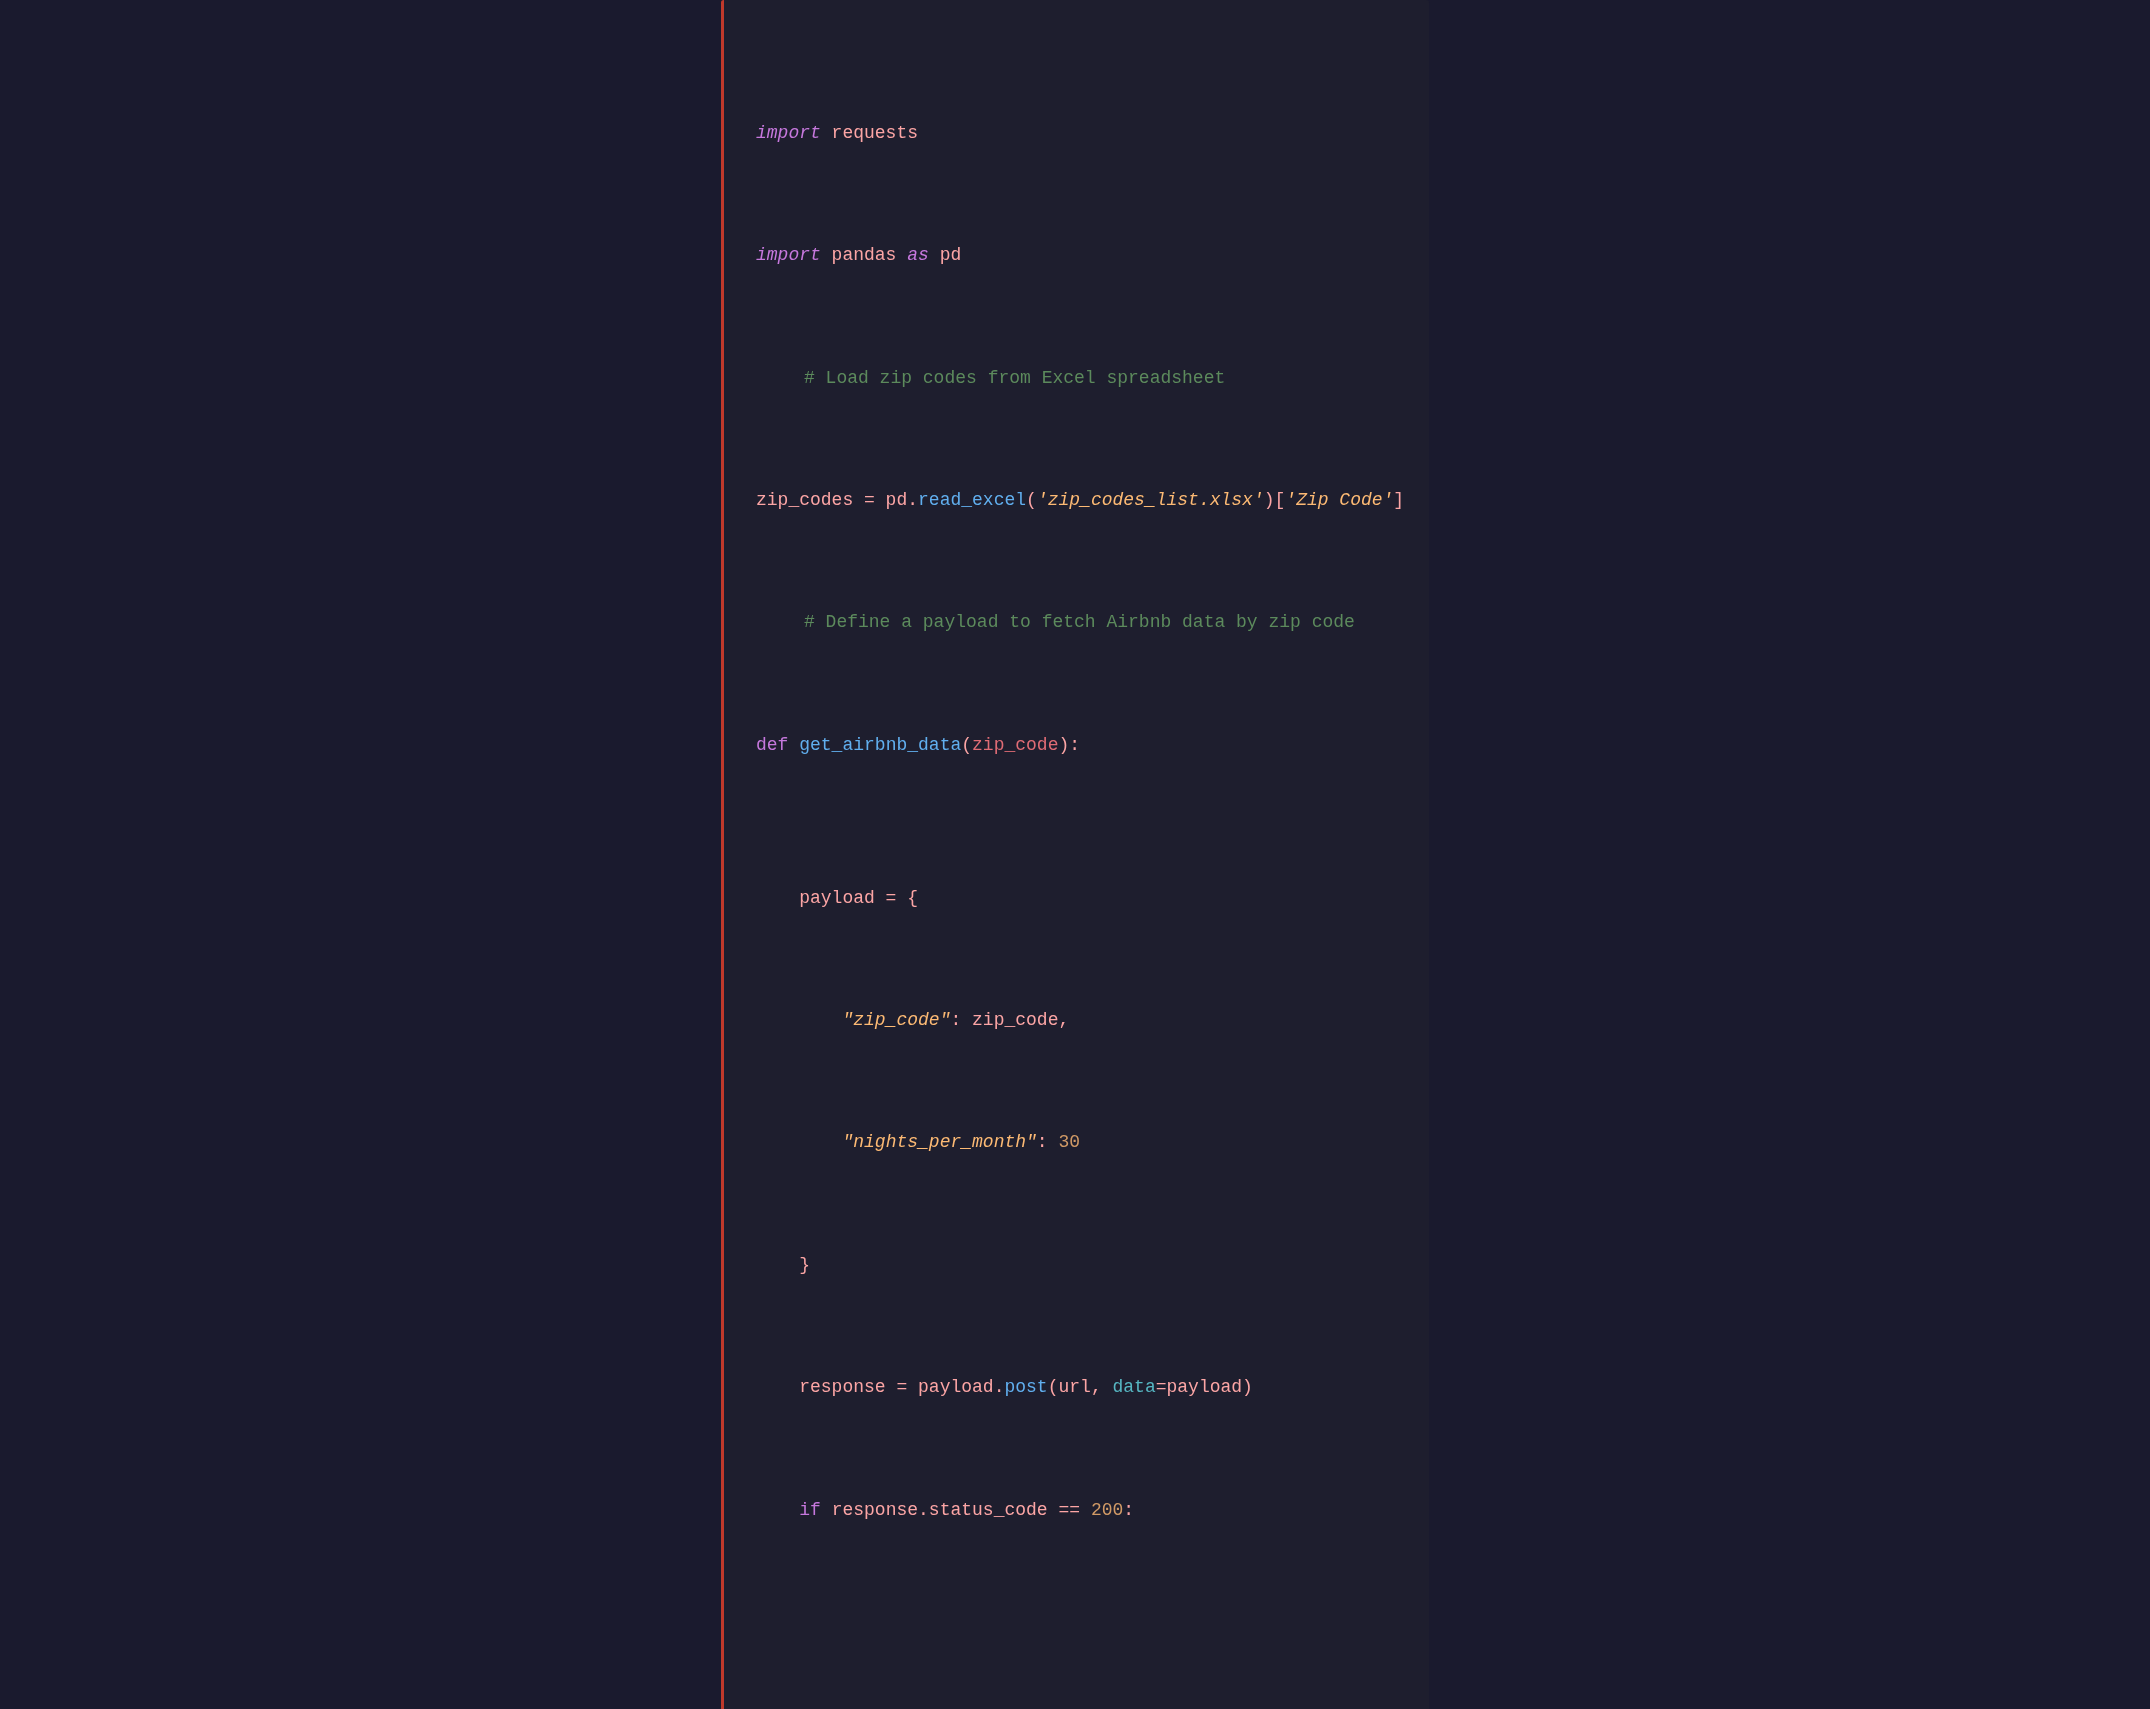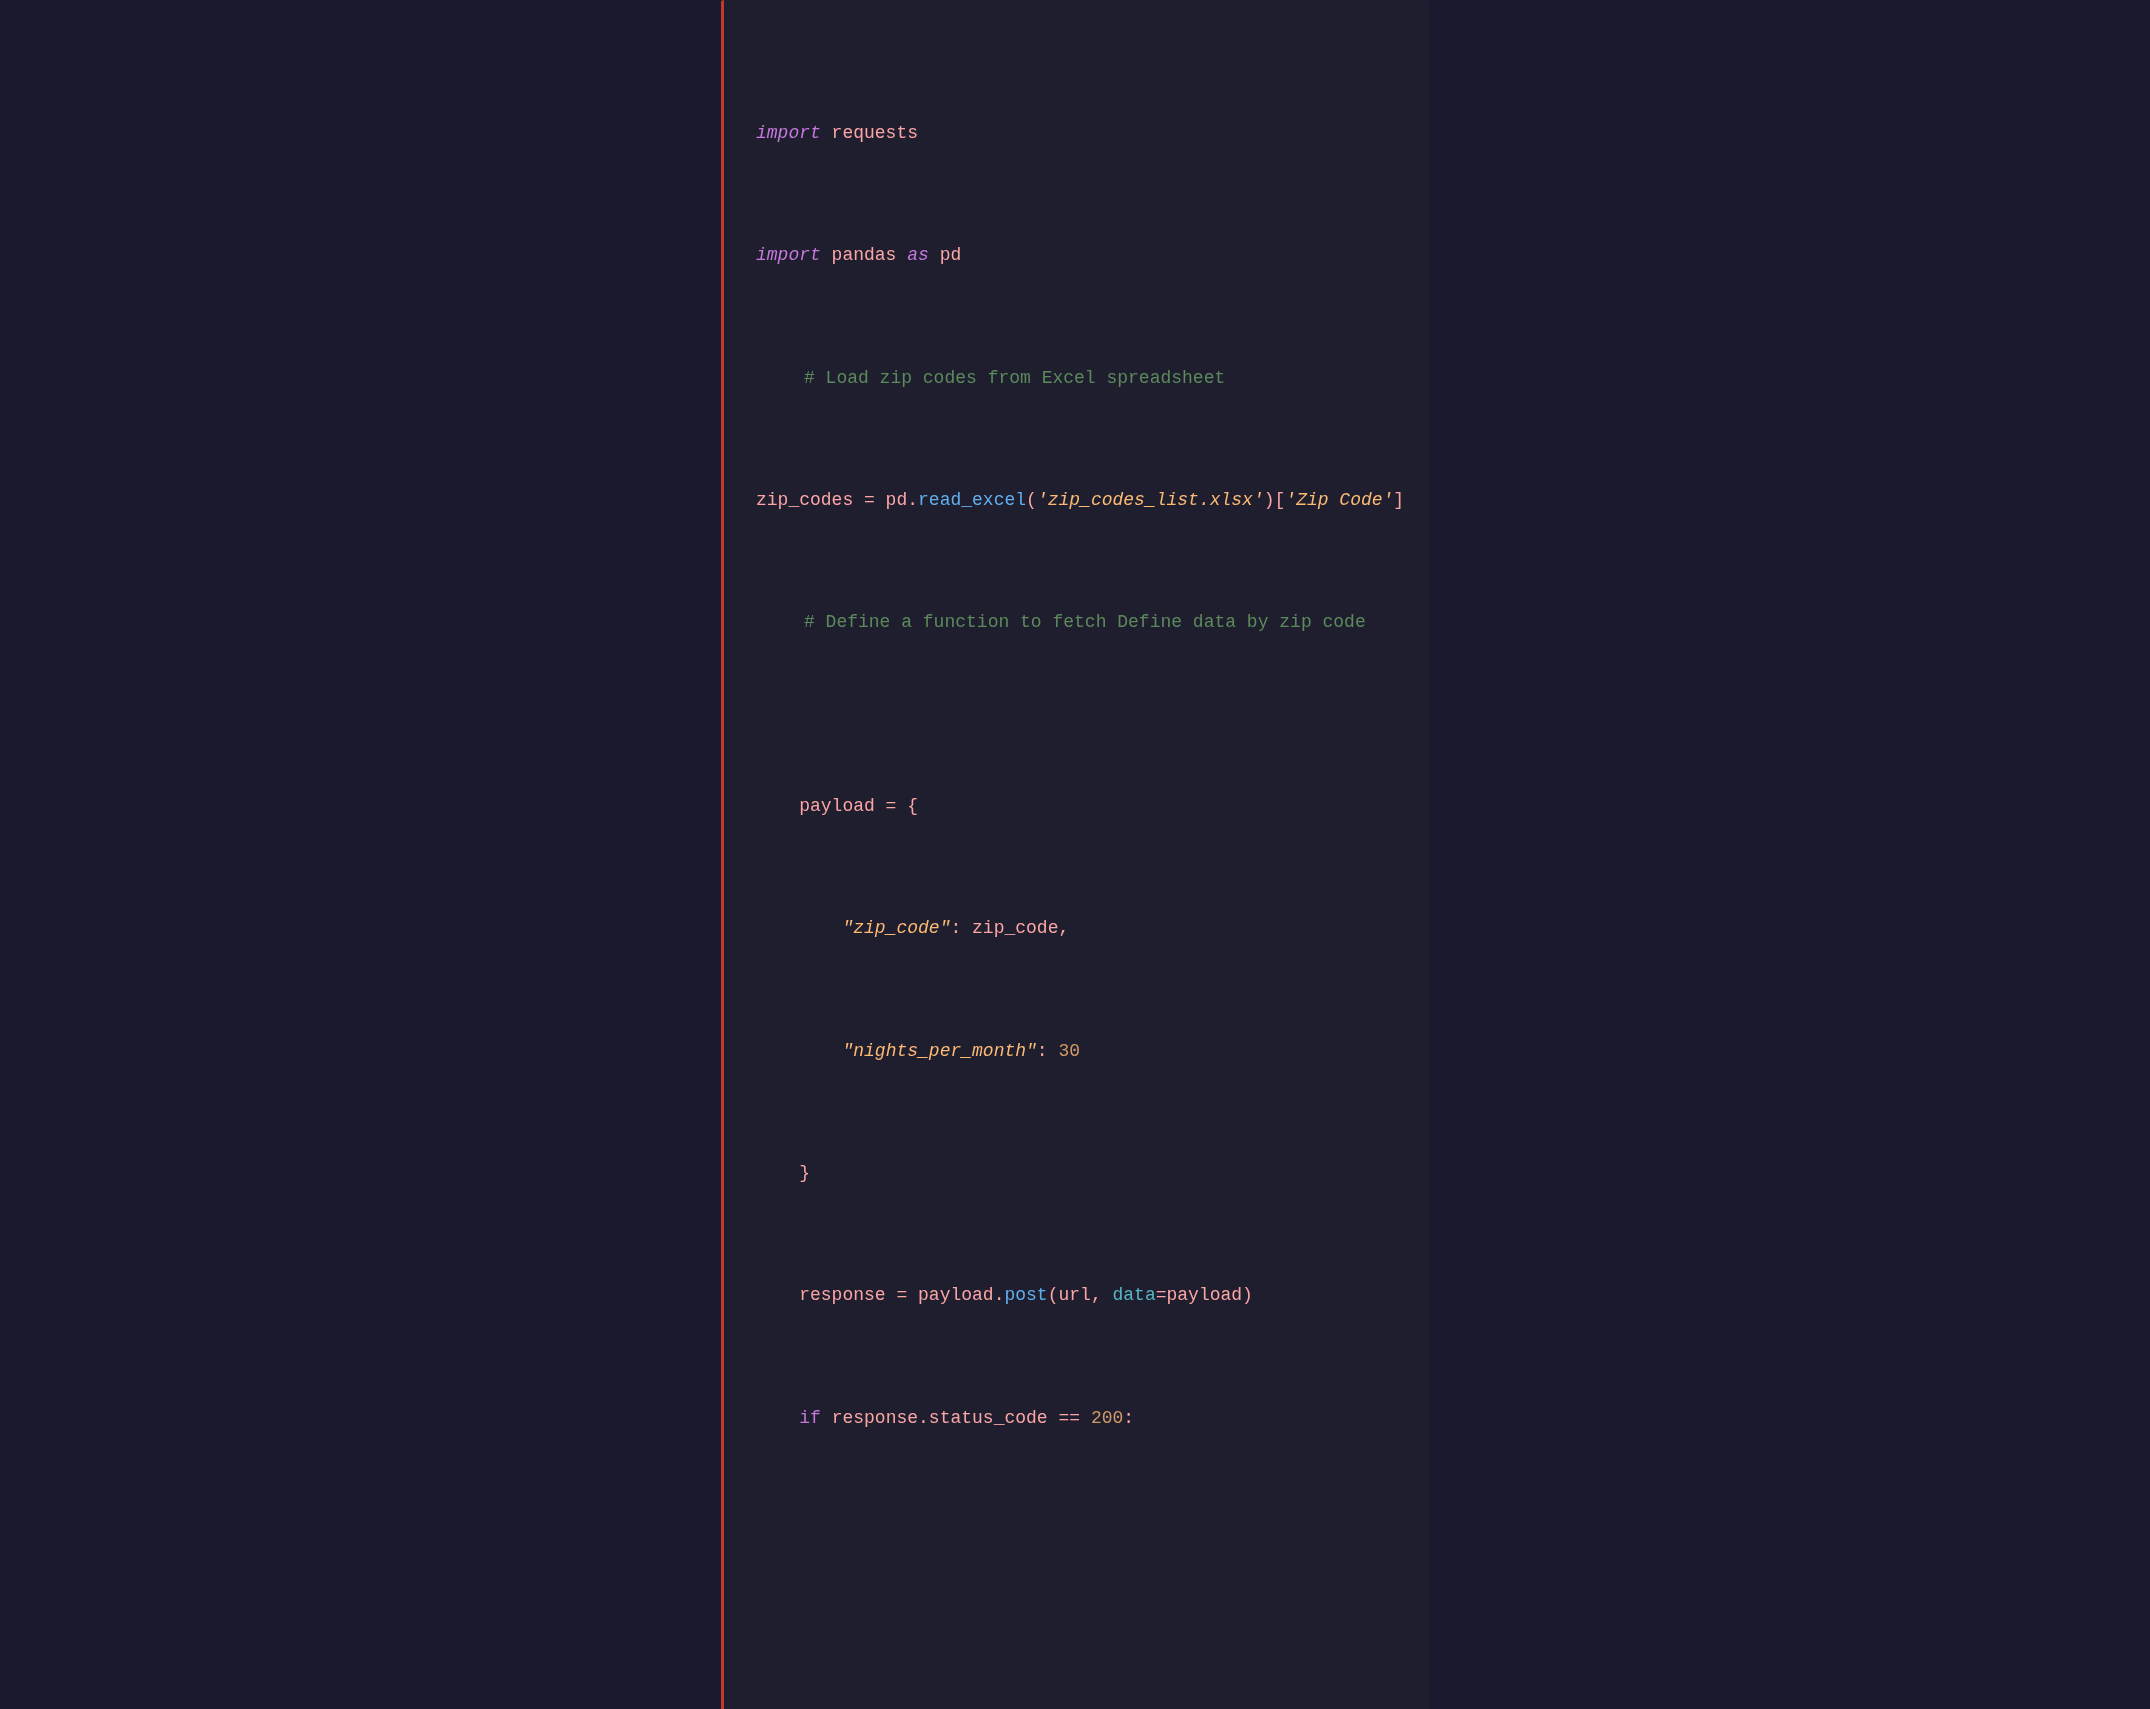--- a/index.html
+++ b/index.html
@@ -56,22 +56,23 @@
   <div class="code-block">
 
     <span class="line"><span class="kw-import">import</span><span class="text-normal"> requests</span></span>
 
     <span class="line"><span class="kw-import">import</span><span class="text-normal"> pandas </span><span class="kw-import">as</span><span class="text-normal"> pd</span></span>
 
     <span class="line"><span class="comment"># Load zip codes from Excel spreadsheet</span></span>
 
     <span class="line"><span class="text-normal">zip_codes = pd.</span><span class="func-name">read_excel</span><span class="text-normal">(</span><span class="string">'zip_codes_list.xlsx'</span><span class="text-normal">)[</span><span class="string">'Zip Code'</span><span class="text-normal">]</span></span>
 
-    <span class="line"><span class="comment"># Define a function to fetch Define data by zip code</span></span>
+    <span class="line"><span class="comment"># Define a payload to fetch Airbnb data by zip code</span></span>
 
+    <span class="line"><span class="kw-def">def</span><span class="text-normal"> </span><span class="func-name">get_airbnb_data</span><span class="text-normal">(</span><span class="param">zip_code</span><span class="text-normal">):</span></span>
 
 
     <span class="line"><span class="text-normal">    payload = {</span></span>
 
     <span class="line"><span class="text-normal">        </span><span class="string">"zip_code"</span><span class="text-normal">: zip_code,</span></span>
 
     <span class="line"><span class="text-normal">        </span><span class="string">"nights_per_month"</span><span class="text-normal">: </span><span class="number">30</span></span>
 
     <span class="line"><span class="text-normal">    }</span></span>
 

